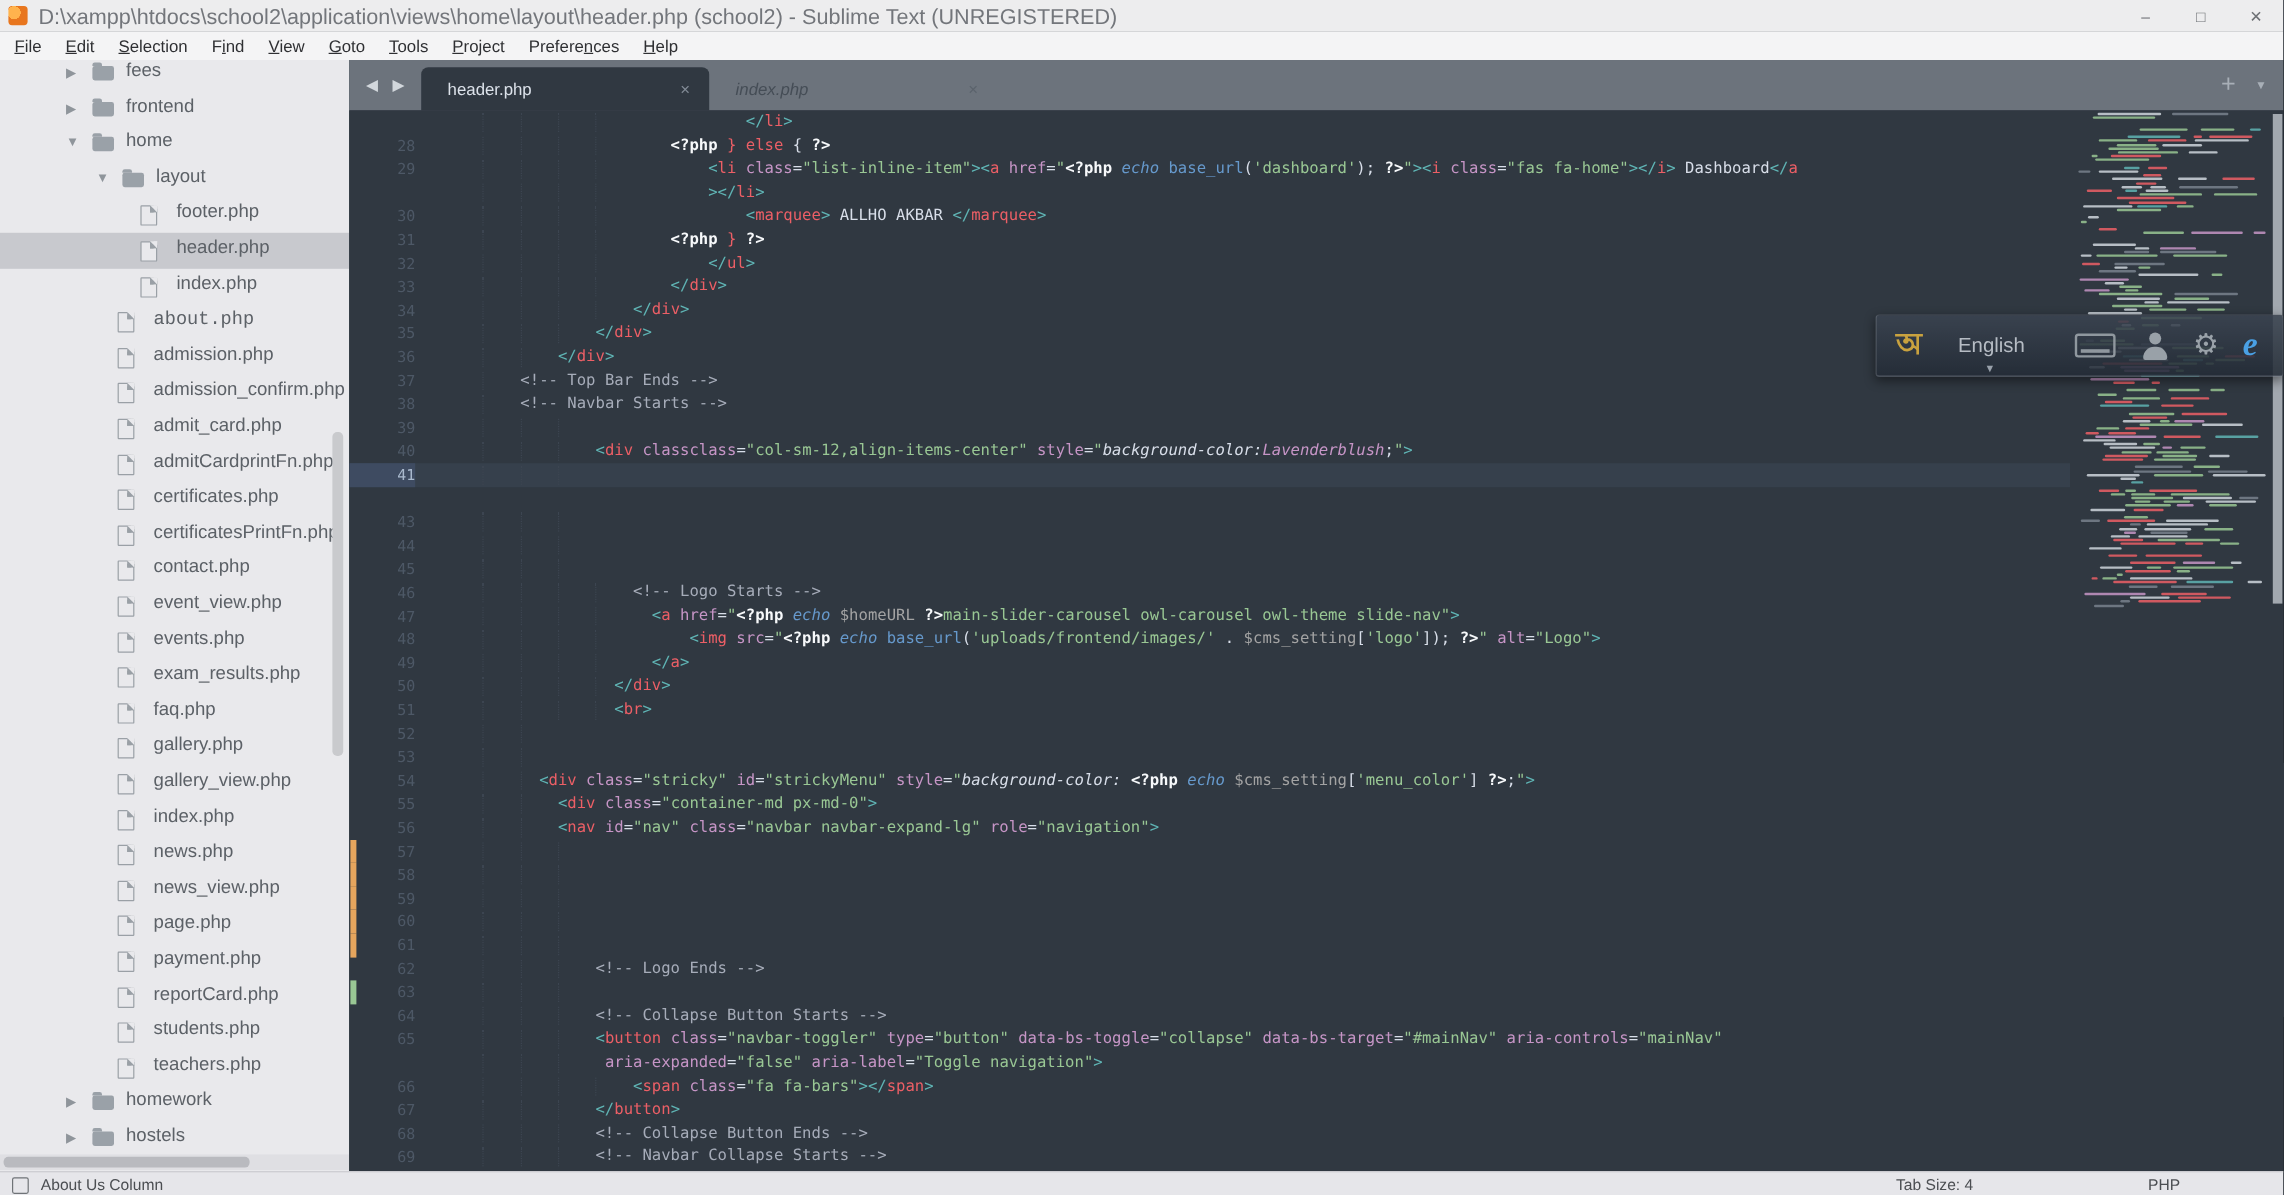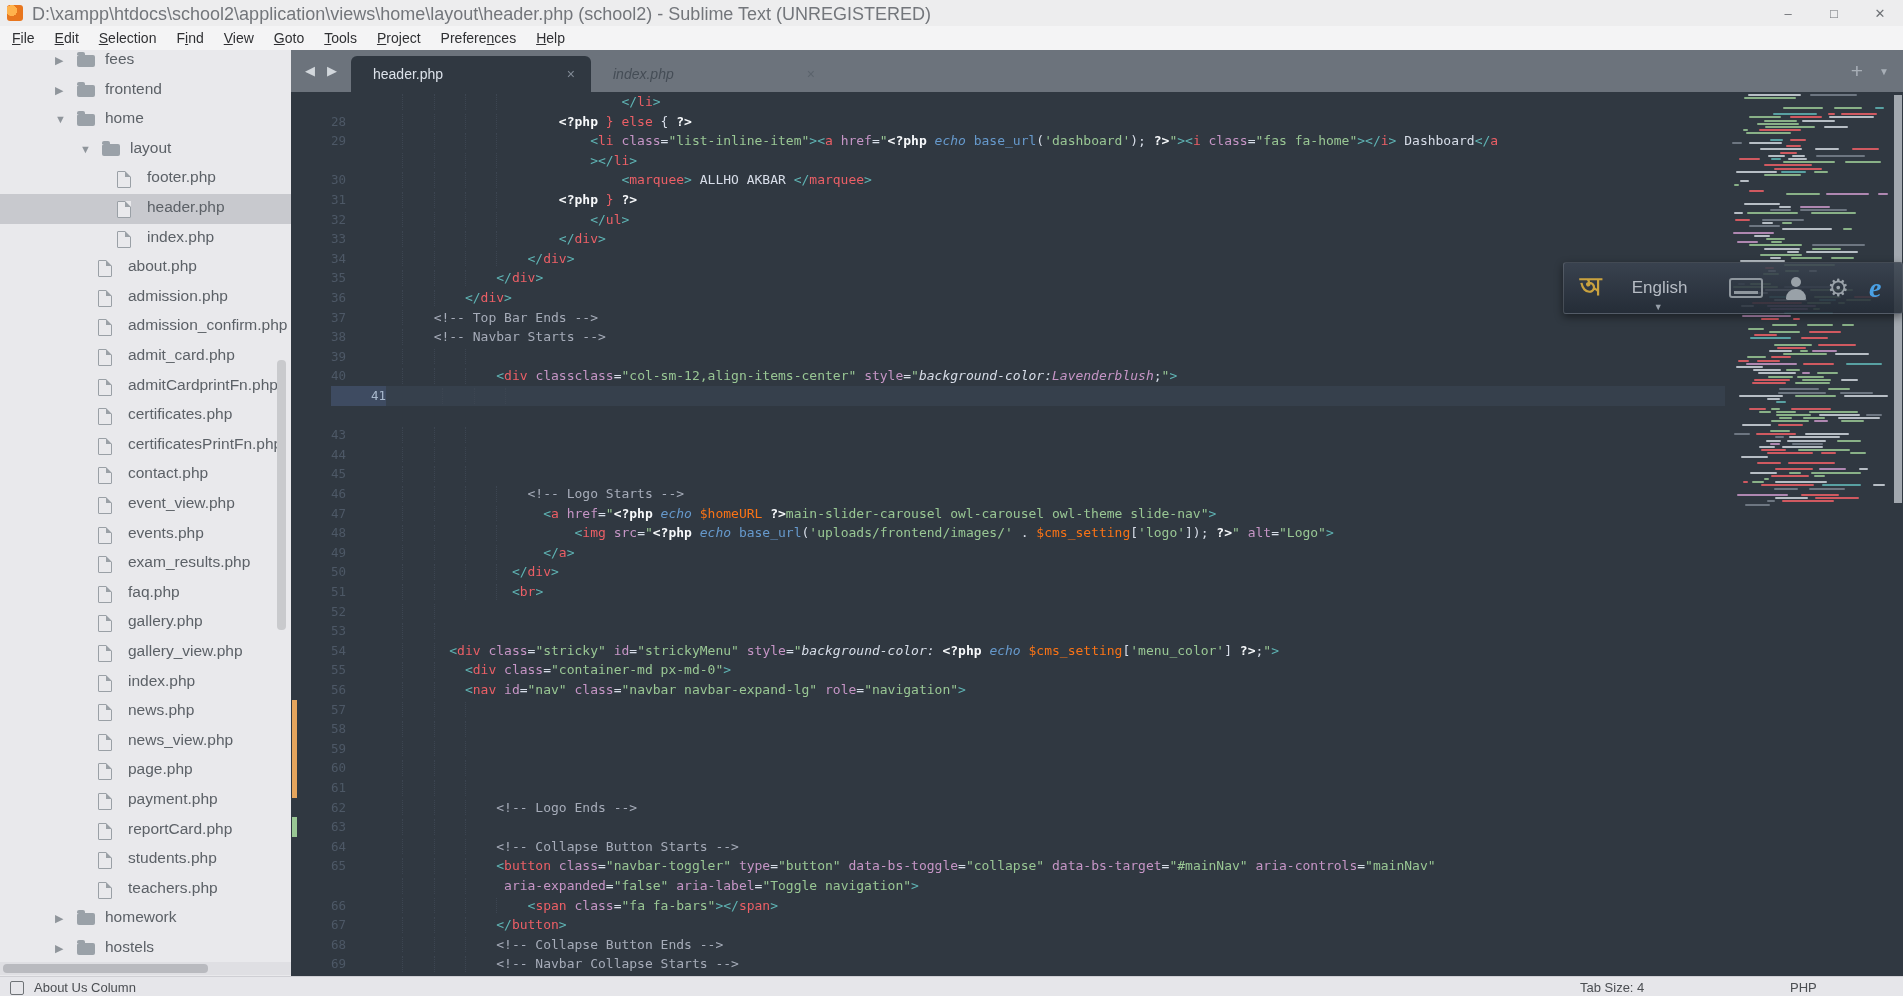--- a/index.html
+++ b/index.html
@@ -61,21 +61,21 @@
   .mark{position:absolute;left:1px;top:0;bottom:0;width:5px;}
   .mark.orange{background:#e5a55d;}
   .mark.green{background:#99c794;}
   .guide{position:absolute;top:2px;bottom:2px;border-left:1px dotted #3c4551;}
   .codeln{position:absolute;left:80px;top:0;margin:0;white-space:pre;
     font:13px/19.6px "DejaVu Sans Mono",monospace;color:#d8dee9;}
   .tk-pun{color:#d8dee9}.tk-tagb{color:#5fb4b4}.tk-tag{color:#ec5f66}
   .tk-attr{color:#c695c6}.tk-str{color:#99c794}
   .tk-phpd{color:#f7f9fb;font-weight:bold}.tk-kw{color:#ec5f66}
   .tk-ekw{color:#6699cc;font-style:italic}.tk-fn{color:#6699cc}
-  .tk-var{color:#f97316}.tk-cmt{color:#a6acb9}.tk-txt{color:#d8dee9}
+  .tk-var{color:#a3a3a3}.tk-cmt{color:#a6acb9}.tk-txt{color:#d8dee9}
   .tk-cssp{color:#d8dee9;font-style:italic}.tk-cssv{color:#c695c6;font-style:italic}
 
   #minimap{position:absolute;left:1725px;top:92px;width:167px;height:884px;overflow:hidden;}
   .mseg{position:absolute;height:2px;border-radius:1px;opacity:.85;}
   .ed-vscroll{position:absolute;left:1894px;top:95px;width:8px;height:408px;background:rgba(182,188,195,.85);}
 
   
   .langbar{position:absolute;left:1563px;top:262px;width:340px;height:52px;z-index:50;
     background:linear-gradient(#3a4350e0,#232b36e0);border:1px solid rgba(255,255,255,.14);
     border-radius:3px;box-sizing:border-box;display:flex;align-items:center;box-shadow:0 3px 9px rgba(0,0,0,.45);}
@@ -155,21 +155,21 @@
         <div class="trow sel" style="top: 144px;">
           <span class="ficon" style="left: 117px;"></span>
           <span class="tlabel" style="left: 147px;">header.php</span>
         </div>
         <div class="trow" style="top: 173.6px;">
           <span class="ficon" style="left: 117px;"></span>
           <span class="tlabel" style="left: 147px;">index.php</span>
         </div>
         <div class="trow" style="top: 203.2px;">
           <span class="ficon" style="left: 98px;"></span>
-          <span class="tlabel" style="left: 128px;">about.php</span>
+          <span class="tlabel" style="left: 128px; font-family: Liberation Mono, monospace;">about.php</span>
         </div>
         <div class="trow" style="top: 232.8px;">
           <span class="ficon" style="left: 98px;"></span>
           <span class="tlabel" style="left: 128px;">admission.php</span>
         </div>
         <div class="trow" style="top: 262.4px;">
           <span class="ficon" style="left: 98px;"></span>
           <span class="tlabel" style="left: 128px;">admission_confirm.php</span>
         </div>
         <div class="trow" style="top: 292px;">
@@ -388,21 +388,21 @@
         <span class="gut">39</span>
         <pre class="codeln"></pre>
       </div>
       <div class="crow" style="top: 274.4px;">
         <span class="guide" style="left: 111.328px;"></span>
         <span class="guide" style="left: 142.656px;"></span>
         <span class="guide" style="left: 173.984px;"></span>
         <span class="gut">40</span>
         <pre class="codeln">                <span class="tk-tagb">&lt;</span><span class="tk-tag">div</span><span class="tk-pun"> </span><span class="tk-attr">classclass</span><span class="tk-pun">=</span><span class="tk-str">"col-sm-12,align-items-center"</span><span class="tk-pun"> </span><span class="tk-attr">style</span><span class="tk-pun">=</span><span class="tk-str">"</span><span class="tk-cssp">background-color</span><span class="tk-cssp">:</span><span class="tk-cssv">Lavenderblush</span><span class="tk-pun">;</span><span class="tk-str">"</span><span class="tk-tagb">&gt;</span></pre>
       </div>
-      <div class="crow hl" style="top: 294px; margin-left: 40px;">
+      <div class="crow hl" style="top: 294px;">
         <span class="guide" style="left: 111.328px;"></span>
         <span class="guide" style="left: 142.656px;"></span>
         <span class="guide" style="left: 173.984px;"></span>
         <span class="gut">41</span>
         <pre class="codeln"></pre>
       </div>
       <div class="crow" style="top: 333.2px;">
         <span class="guide" style="left: 111.328px;"></span>
         <span class="guide" style="left: 142.656px;"></span>
         <span class="guide" style="left: 173.984px;"></span>

